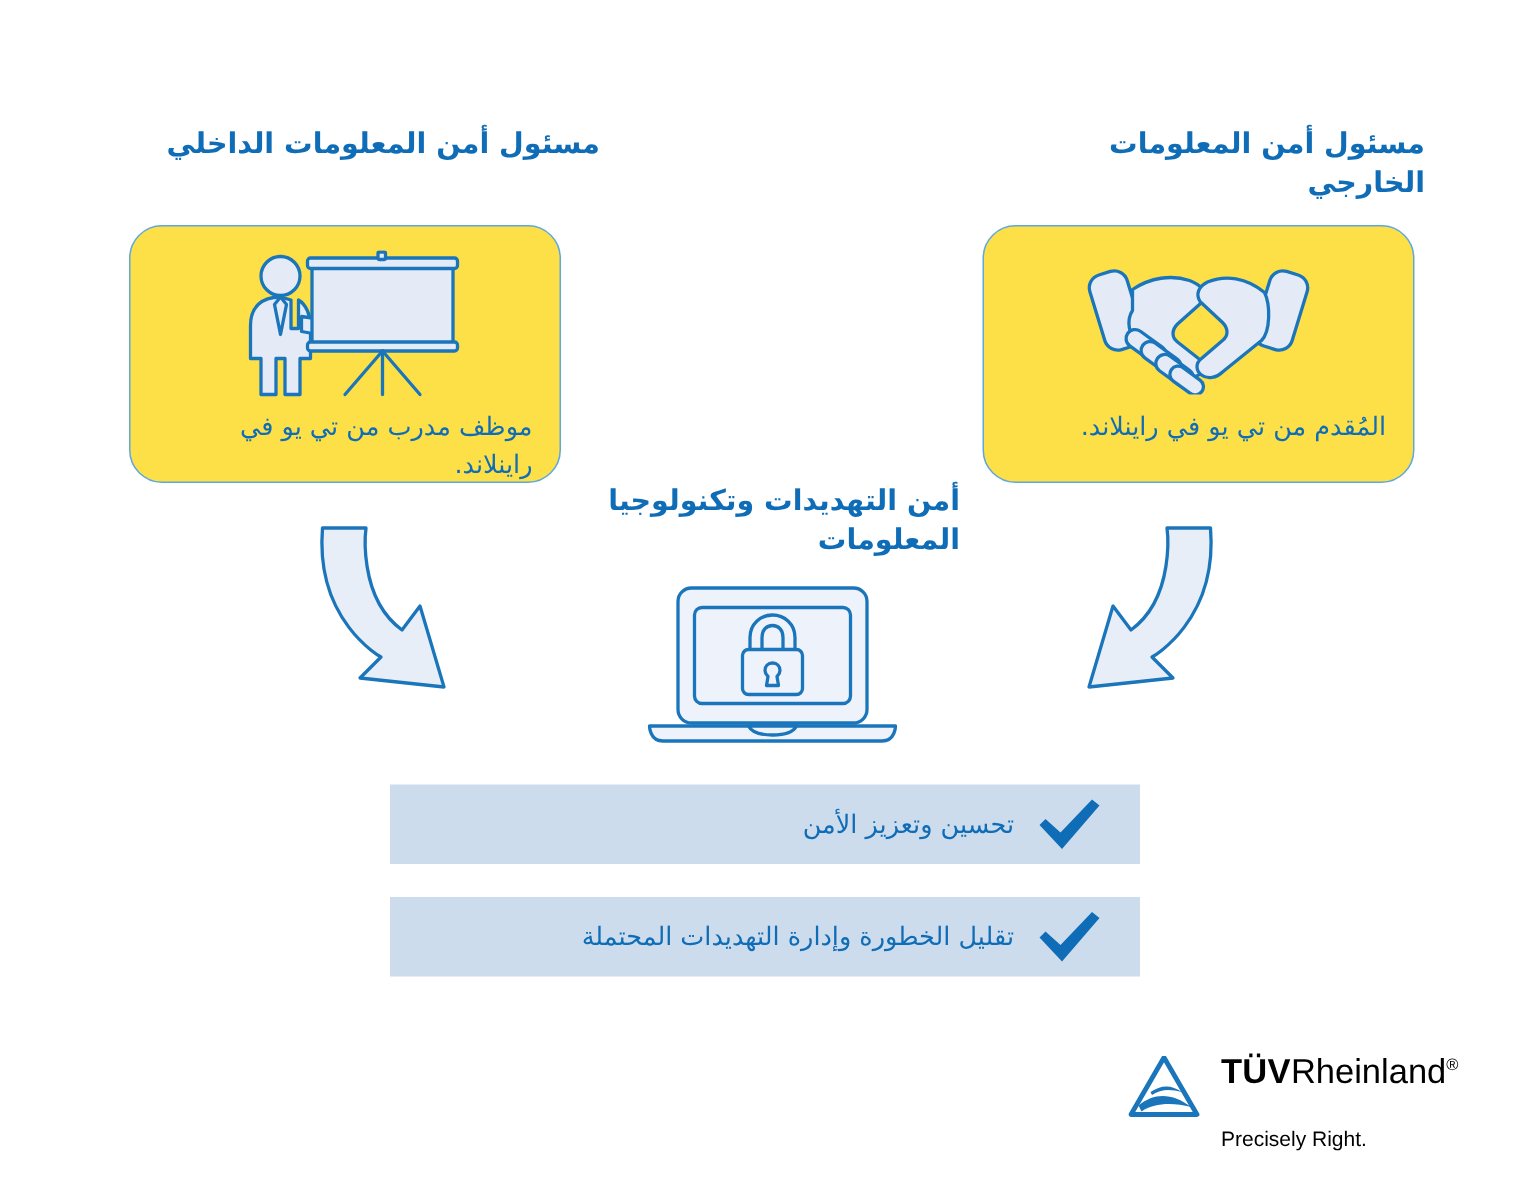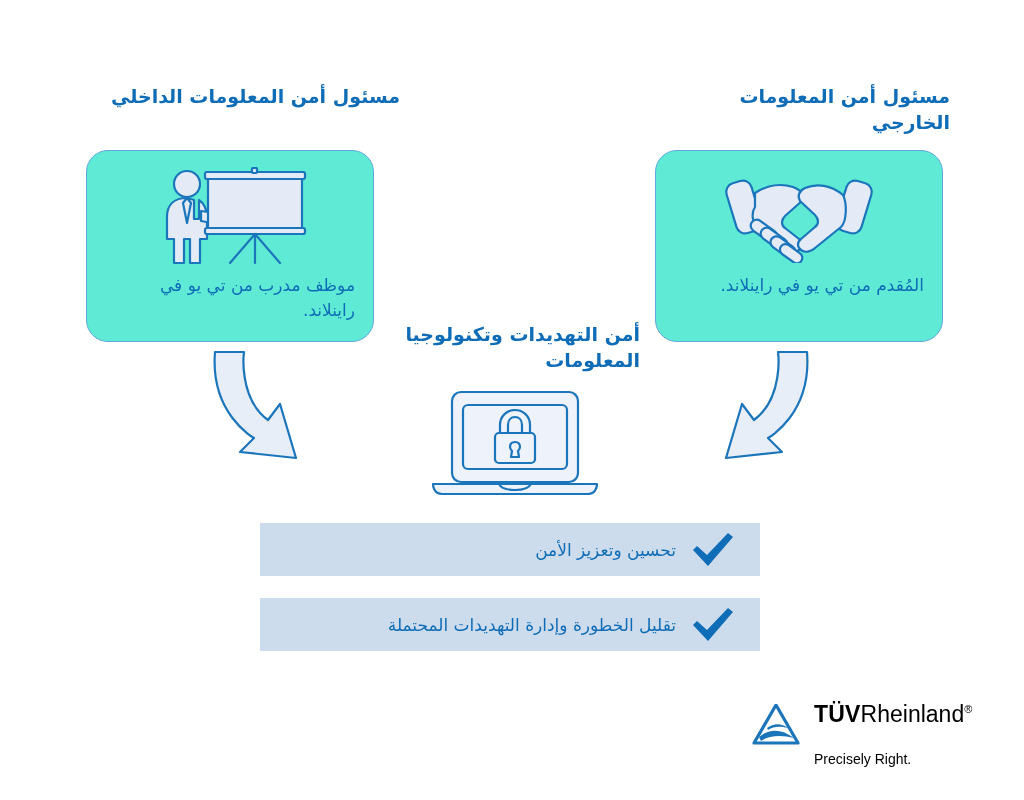--- a/index.html
+++ b/index.html
@@ -40,24 +40,24 @@
   #heading-external {
     left: 655px;
     top: 84px;
     width: 295px;
   }
 
   
   .role-card {
     position: absolute;
     width: 288px;
-    height: 192px;
+    height: 172px;
     border: 1.6px solid #5ea8dd;
     border-radius: 22px;
-    background: #5eead4;
+    background: #fde047;
     box-sizing: border-box;
   }
   #card-internal { left: 86px;  top: 150px; }
   #card-external { left: 655px; top: 150px; }
 
   .card-icon {
     position: absolute;
     left: 0;
     right: 0;
     top: 14px;

